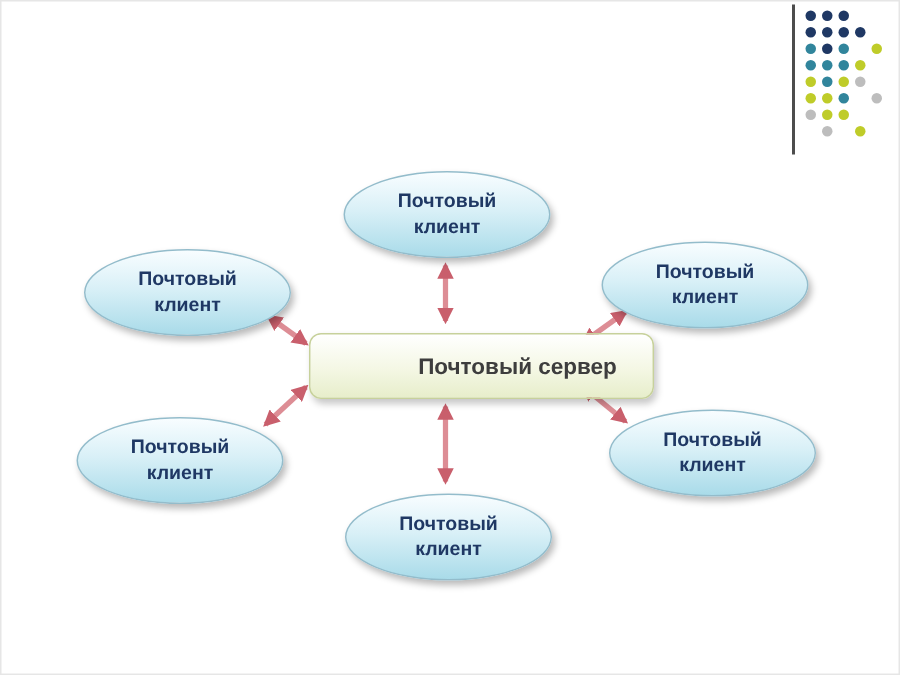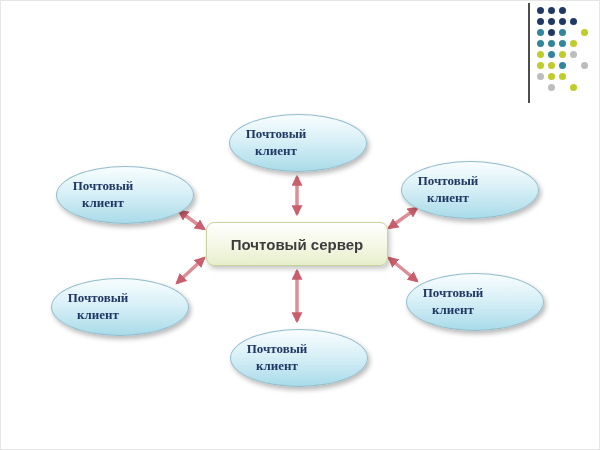--- a/index.html
+++ b/index.html
@@ -35,41 +35,41 @@
   .dot.empty{background:transparent;}
 
   
   .arrows{position:absolute;top:0;left:0;width:600px;height:450px;pointer-events:none;}
 
   .client{
     position:absolute;width:136px;height:56px;border-radius:50%;
     background:linear-gradient(180deg,#f8fdff 0%,#d9f0f7 45%,var(--ellipse-fill-bottom,#a9dbe9) 100%);
     border:1px solid #93bccb;
     box-shadow:2px 3px 5px rgba(0,0,0,0.28);
-    display:flex;align-items:center;text-align:center;font-family:Liberation Serif, serif;
+    display:flex;align-items:center;justify-content:center;text-align:center;
   }
   .client span{
     display:block;width:92px;
     font-size:13px;font-weight:bold;line-height:1.3;
     color:var(--node-text,#1f3864);
   }
   .c-top{left:228px;top:113px;}
   .c-ul{left:55px;top:165px;}
   .c-ll{left:50px;top:277px;}
   .c-bottom{left:229px;top:328px;}
   .c-ur{left:400px;top:160px;}
   .c-lr{left:405px;top:272px;}
 
   .server{
     position:absolute;left:205px;top:221px;width:180px;height:42px;
     border-radius:8px;
     background:linear-gradient(180deg,#ffffff 0%,#f4f7e4 55%,var(--server-fill-bottom,#e7eecb) 100%);
     border:1px solid #c7d19b;
     box-shadow:2px 3px 5px rgba(0,0,0,0.22);
-    display:flex;align-items:center;justify-content:center;
+    display:flex;align-items:center;justify-content:center;padding-left:48px;
   }
   .server span{
     font-size:15px;font-weight:bold;color:#3d3d3d;
   }
 </style>
 </head>
 <body>
 
 <div class="slide">
 

